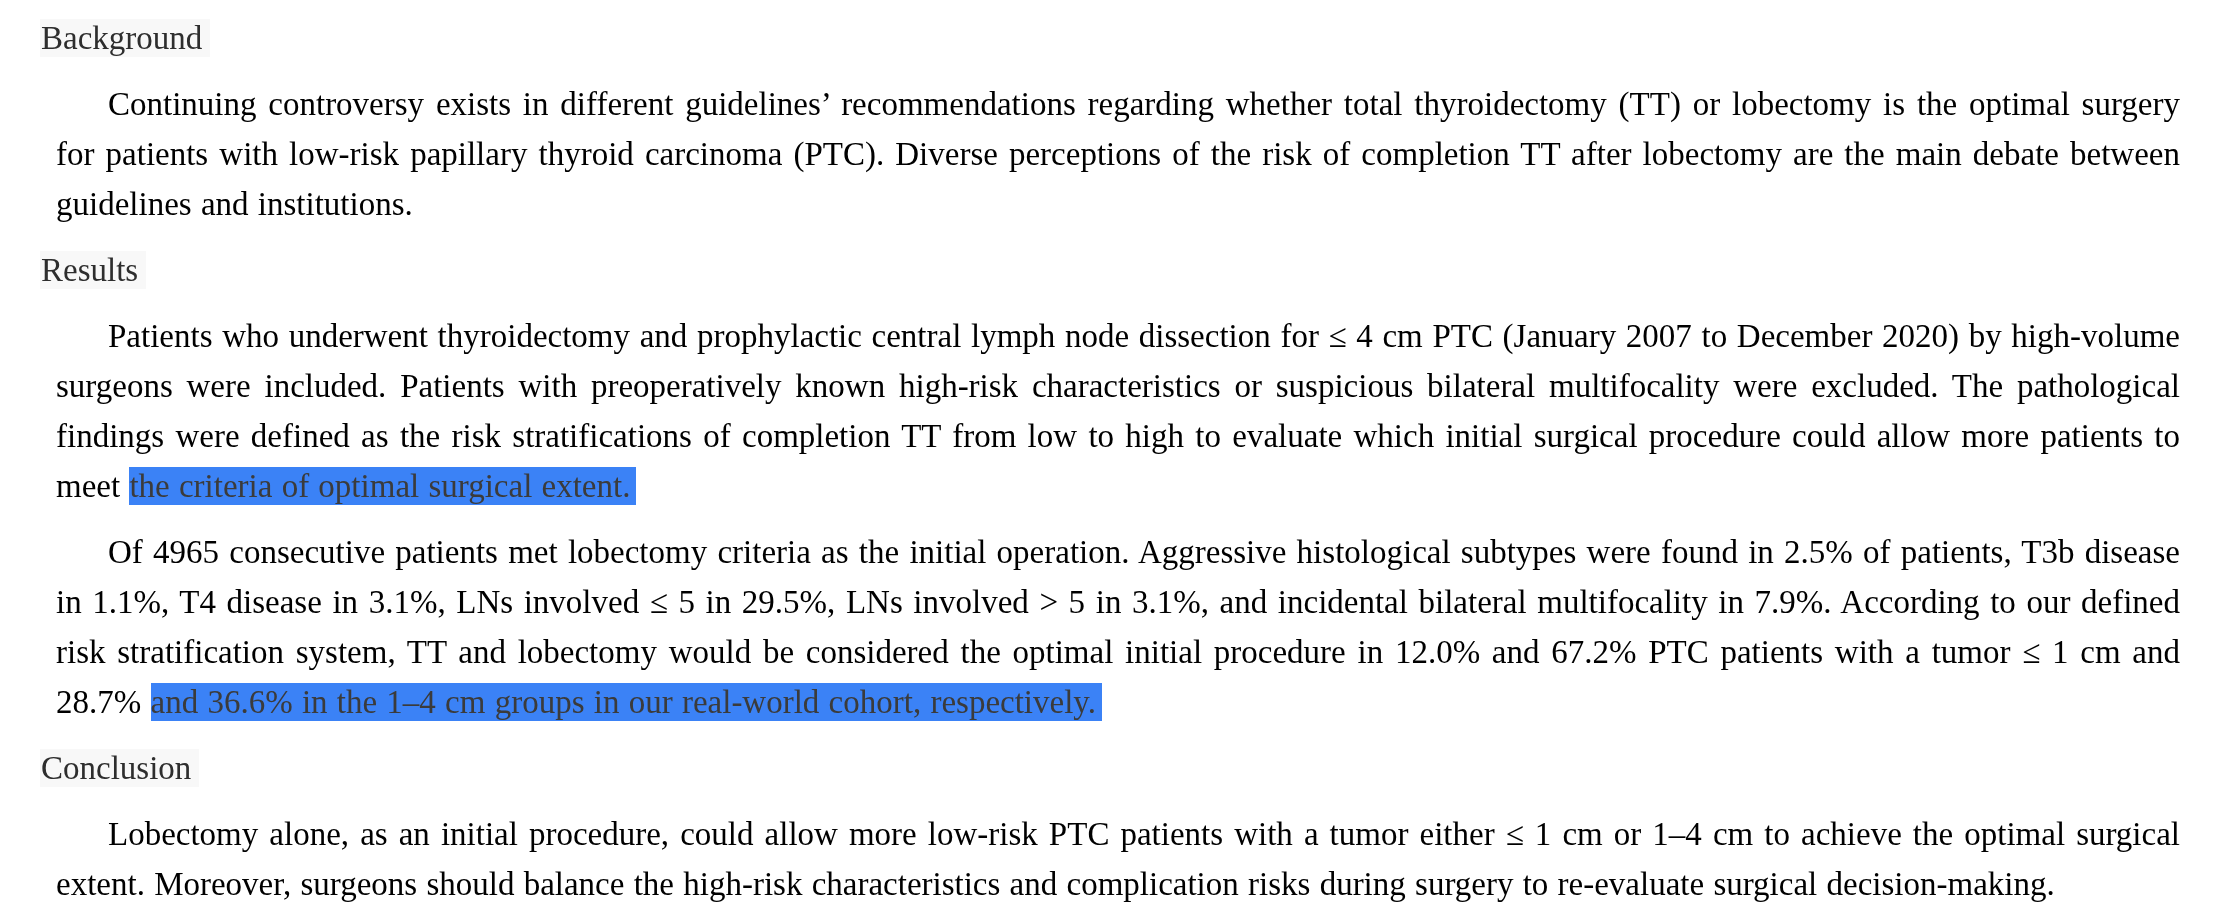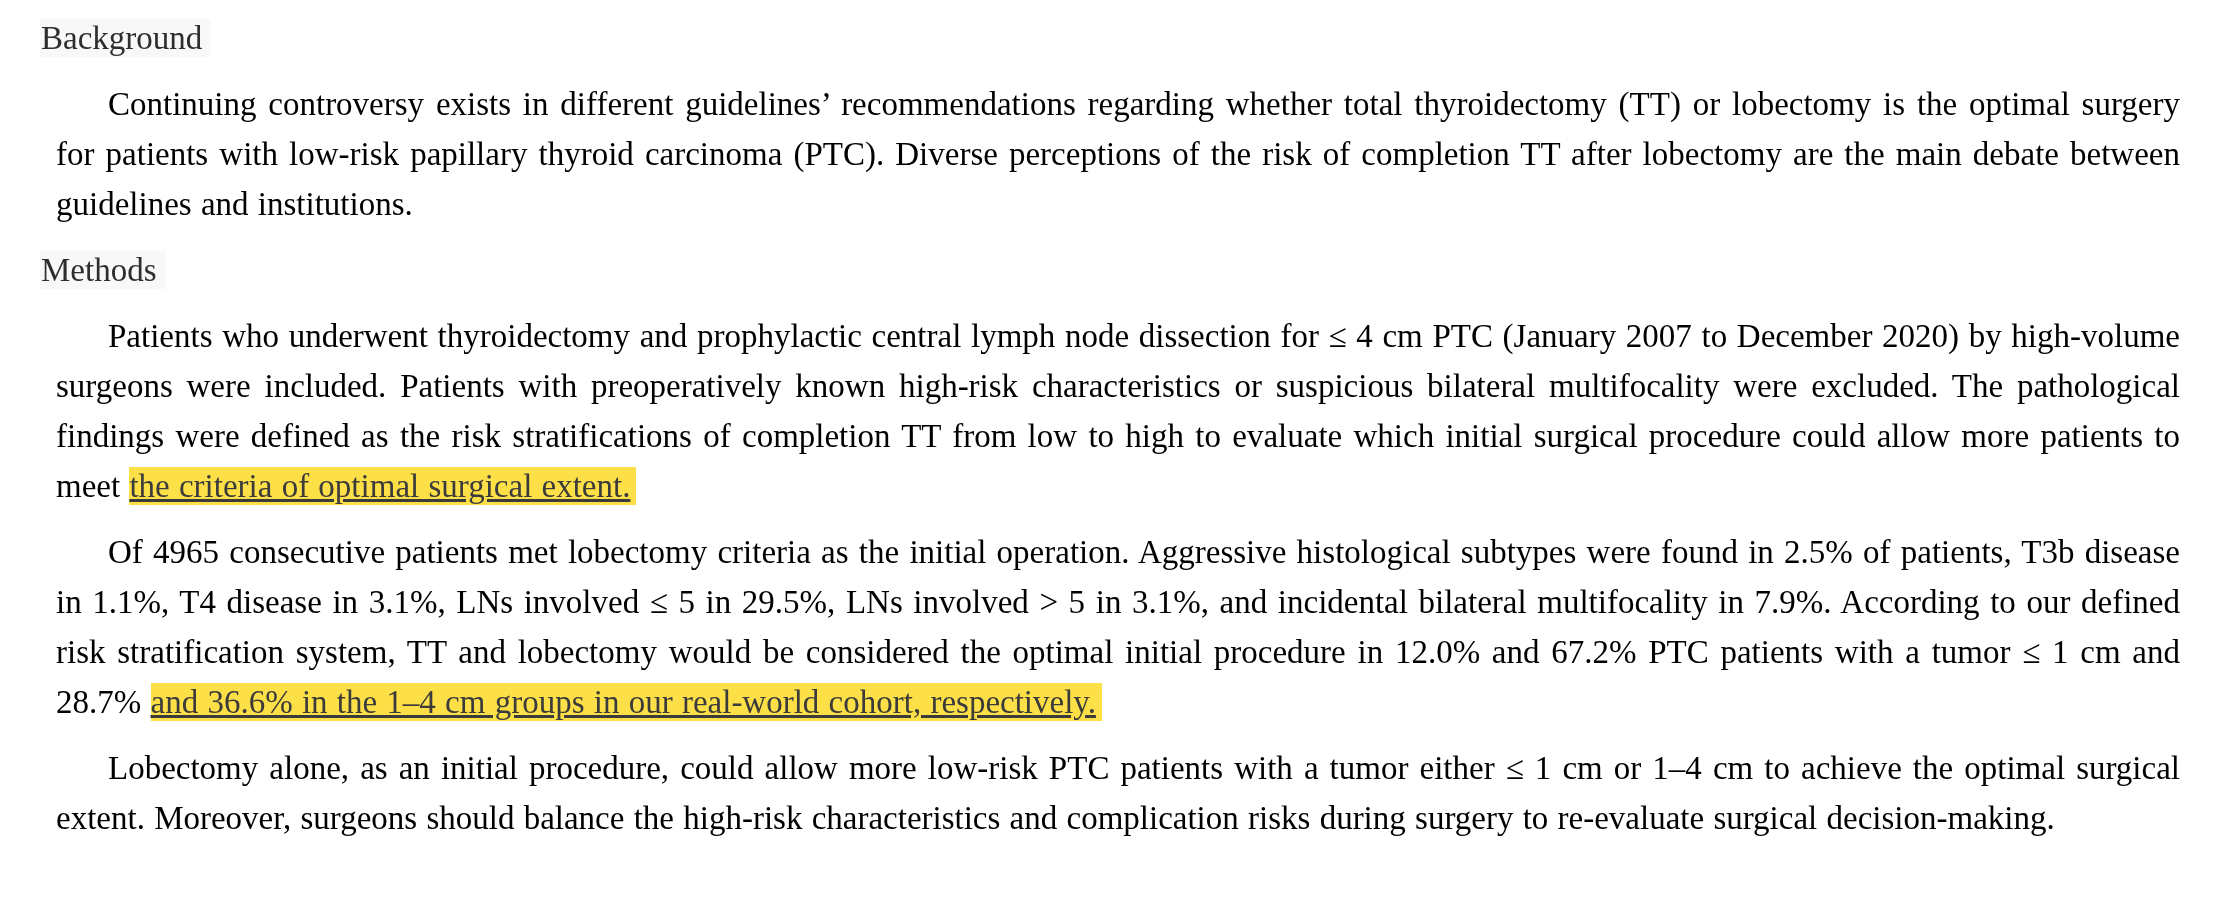--- a/index.html
+++ b/index.html
@@ -33,42 +33,42 @@
     color: #2e2e2e;
     padding: 1px 8px 1px 1px;
   }
   .section-paragraph {
     margin: 16px;
     text-align: justify;
     text-indent: 52px;
     word-spacing: 1px;
   }
   .hl {
-    background: #fde047;
+    background: #3b82f6;
     color: #3b3b3b;
     padding: 1px 6px 1px 0;
-    text-decoration: underline;
   }
 </style>
 </head>
 <body>
 
 <div class="abstract-page">
 
   <section>
     <h2 class="section-heading"><span class="head-text">Background</span></h2>
     <p class="section-paragraph"><span>Continuing controversy exists in different guidelines’ recommendations regarding whether total thyroidectomy (TT) or lobectomy is the optimal surgery for patients with low-risk papillary thyroid carcinoma (PTC). Diverse perceptions of the risk of completion TT after lobectomy are the main debate between guidelines and institutions.</span></p>
   </section>
 
   <section>
-    <h2 class="section-heading"><span class="head-text">Methods</span></h2>
+    <h2 class="section-heading"><span class="head-text">Results</span></h2>
     <p class="section-paragraph"><span>Patients who underwent thyroidectomy and prophylactic central lymph node dissection for ≤ 4 cm PTC (January 2007 to December 2020) by high-volume surgeons were included. Patients with preoperatively known high-risk characteristics or suspicious bilateral multifocality were excluded. The pathological findings were defined as the risk stratifications of completion TT from low to high to evaluate which initial surgical procedure could allow more patients to meet </span><span class="hl">the criteria of optimal surgical extent.</span></p>
   </section>
 
   <section>
     <p class="section-paragraph"><span>Of 4965 consecutive patients met lobectomy criteria as the initial operation. Aggressive histological subtypes were found in 2.5% of patients, T3b disease in 1.1%, T4 disease in 3.1%, LNs involved ≤ 5 in 29.5%, LNs involved &gt; 5 in 3.1%, and incidental bilateral multifocality in 7.9%. According to our defined risk stratification system, TT and lobectomy would be considered the optimal initial procedure in 12.0% and 67.2% PTC patients with a tumor ≤ 1 cm and 28.7% </span><span class="hl">and 36.6% in the 1–4 cm groups in our real-world cohort, respectively.</span></p>
   </section>
 
   <section>
+    <h2 class="section-heading"><span class="head-text">Conclusion</span></h2>
     <p class="section-paragraph"><span>Lobectomy alone, as an initial procedure, could allow more low-risk PTC patients with a tumor either ≤ 1 cm or 1–4 cm to achieve the optimal surgical extent. Moreover, surgeons should balance the high-risk characteristics and complication risks during surgery to re-evaluate surgical decision-making.</span></p>
   </section>
 
 </div>
 
 </body></html>

